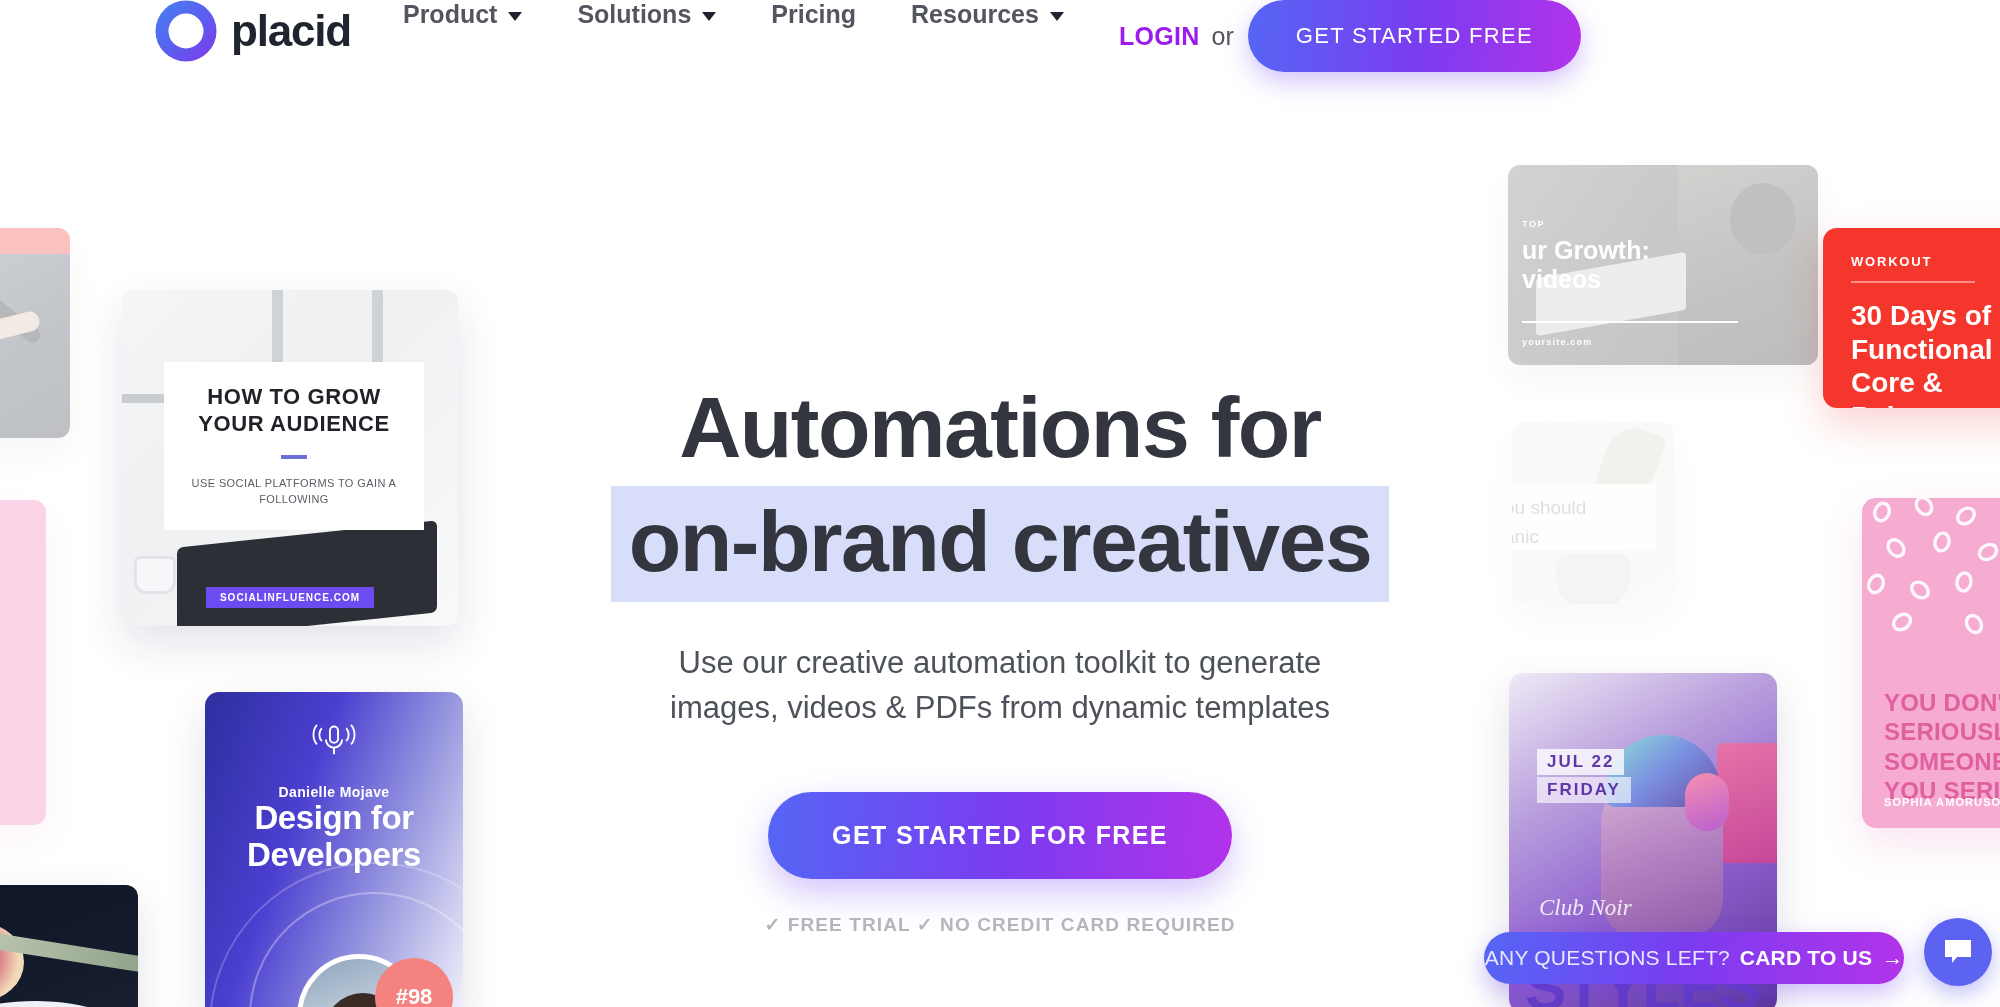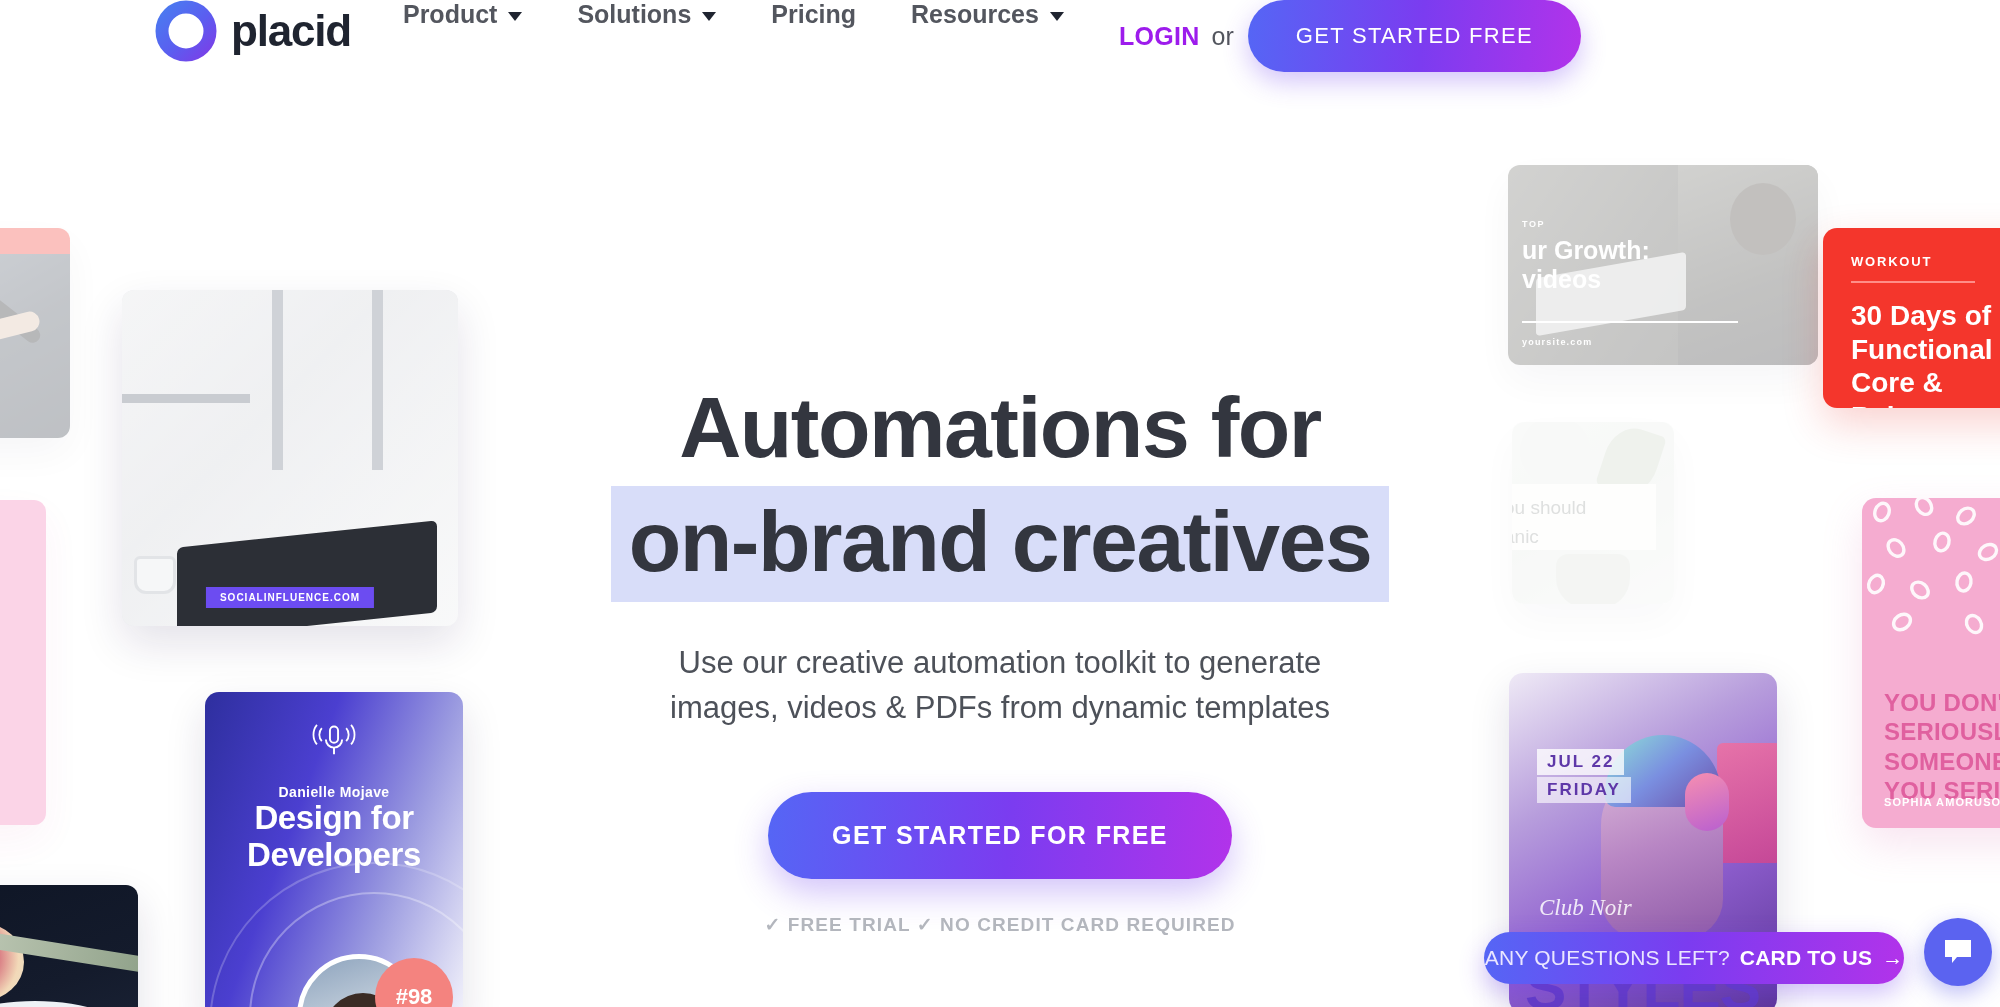--- a/index.html
+++ b/index.html
@@ -392,20 +392,28 @@
   <div class="snow"></div>
 </div>
 
 <div class="card" id="card-grow">
   <div class="bgphoto"></div>
   <div class="shelf"></div>
   <div class="win"></div>
   <div class="win2"></div>
   <div class="laptop"></div>
   <div class="cup"></div>
+  <div class="panel">
+    <div class="gtitle">
+      <span>HOW TO GROW</span><br>
+      <span>YOUR AUDIENCE</span>
+    </div>
+    <div class="gdash"></div>
+    <div class="gsub">USE SOCIAL PLATFORMS TO GAIN A FOLLOWING</div>
+  </div>
   <div class="badge">SOCIALINFLUENCE.COM</div>
 </div>
 
 <div class="card" id="card-podcast">
   <svg class="mic" viewBox="0 0 64 52">
     <rect x="27" y="8" width="10" height="20" rx="5" fill="none" stroke="#fff" stroke-width="2.4"></rect>
     <path d="M22 24a10 10 0 0 0 20 0" fill="none" stroke="#fff" stroke-width="2.4"></path>
     <line x1="32" y1="34" x2="32" y2="42" stroke="#fff" stroke-width="2.4"></line>
     <path d="M17 10a12 12 0 0 0 0 16M11 6a19 19 0 0 0 0 24" fill="none" stroke="#fff" stroke-width="2.2"></path>
     <path d="M47 10a12 12 0 0 1 0 16M53 6a19 19 0 0 1 0 24" fill="none" stroke="#fff" stroke-width="2.2"></path>

